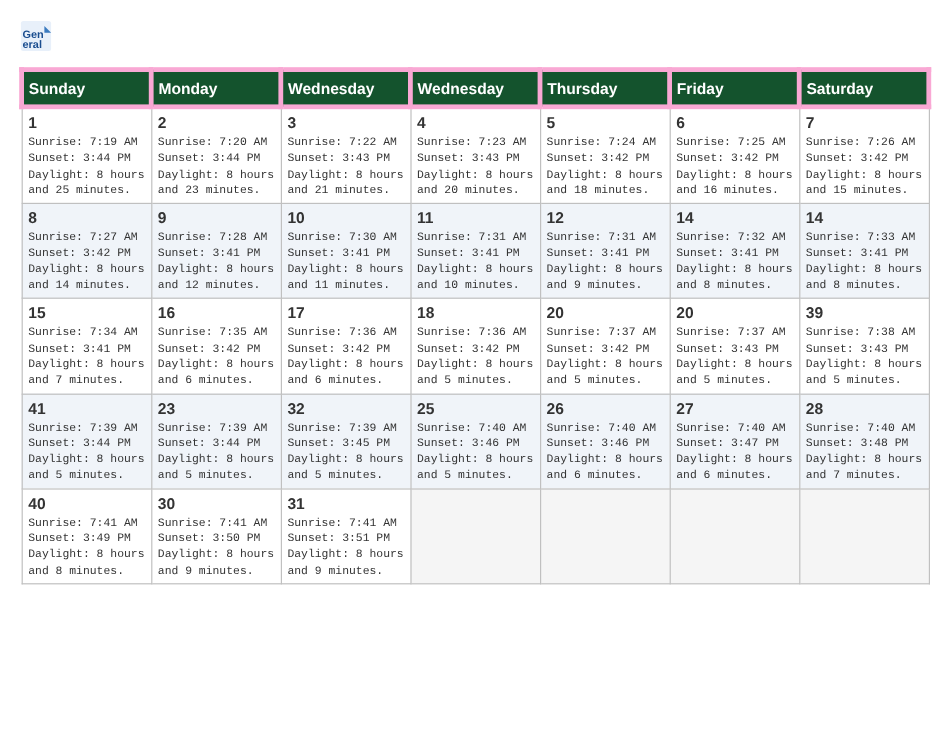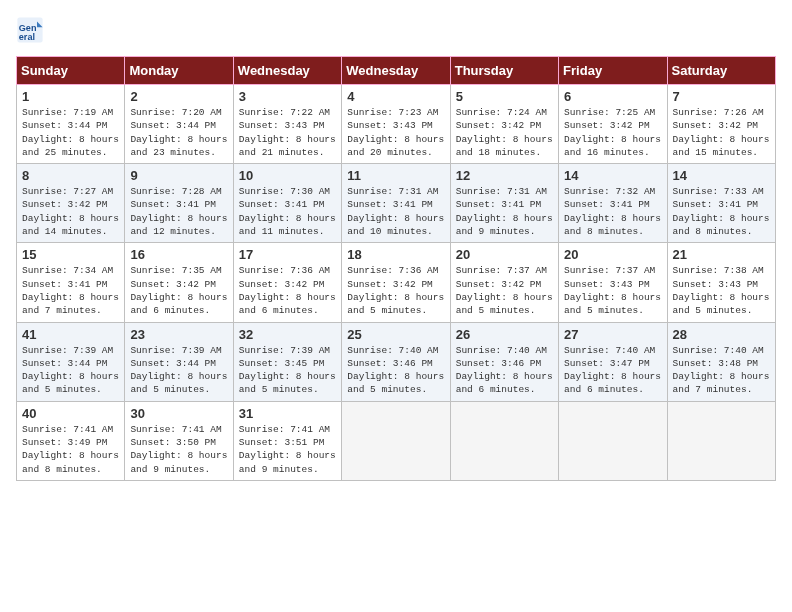--- a/index.html
+++ b/index.html
@@ -45,27 +45,27 @@
     .title-block h2 {
       font-size: 16px;
       font-weight: normal;
       color: #555;
     }
     .calendar {
       width: 100%;
       border-collapse: collapse;
     }
     .calendar th {
-      background: #7f1d1d;
+      background: #14532d;
       color: #fff;
       font-size: 13px;
       font-weight: bold;
       padding: 6px 4px;
       text-align: left;
-      border: 1px solid #f9a8d4;
+      border: 4px solid #f9a8d4;
     }
     .calendar td {
       border: 1px solid #c0c0c0;
       vertical-align: top;
       padding: 4px 5px;
       font-size: 10px;
       color: #333;
       width: calc(100% / 7);
       min-height: 80px;
       background: #fff;
@@ -202,21 +202,21 @@
       </td>
         <td>
         <span class="day-num">20</span>
         <span class="day-info">Sunrise: 7:37 AM<br>Sunset: 3:42 PM<br>Daylight: 8 hours and 5 minutes.</span>
       </td>
         <td>
         <span class="day-num">20</span>
         <span class="day-info">Sunrise: 7:37 AM<br>Sunset: 3:43 PM<br>Daylight: 8 hours and 5 minutes.</span>
       </td>
         <td>
-        <span class="day-num">21</span>
+        <span class="day-num">39</span>
         <span class="day-info">Sunrise: 7:38 AM<br>Sunset: 3:43 PM<br>Daylight: 8 hours and 5 minutes.</span>
       </td>
       </tr>
       <tr class="row-shaded">
         <td>
         <span class="day-num">41</span>
         <span class="day-info">Sunrise: 7:39 AM<br>Sunset: 3:44 PM<br>Daylight: 8 hours and 5 minutes.</span>
       </td>
         <td>
         <span class="day-num">23</span>

